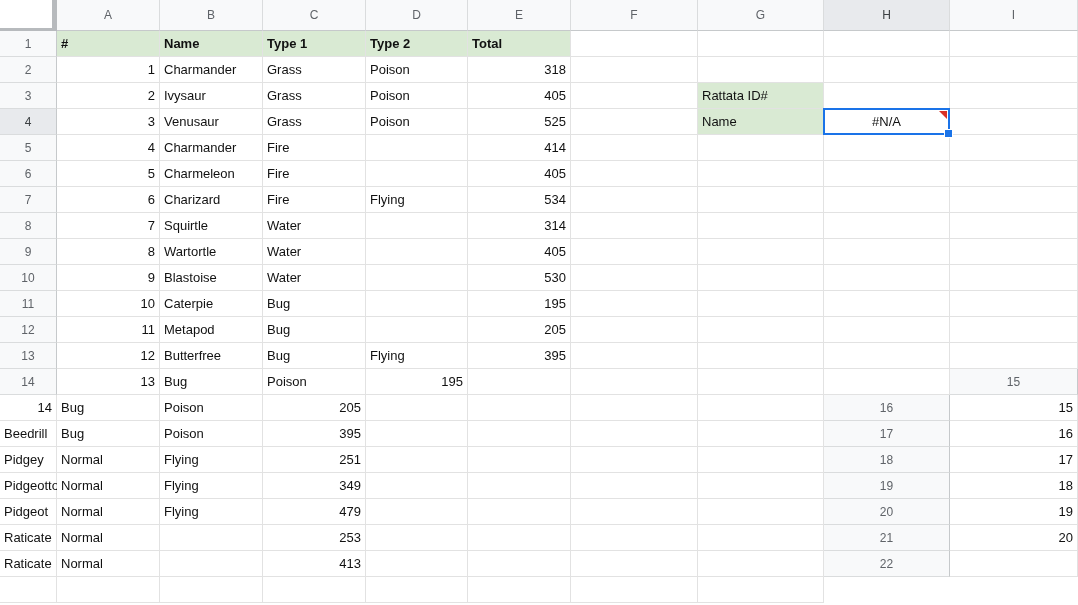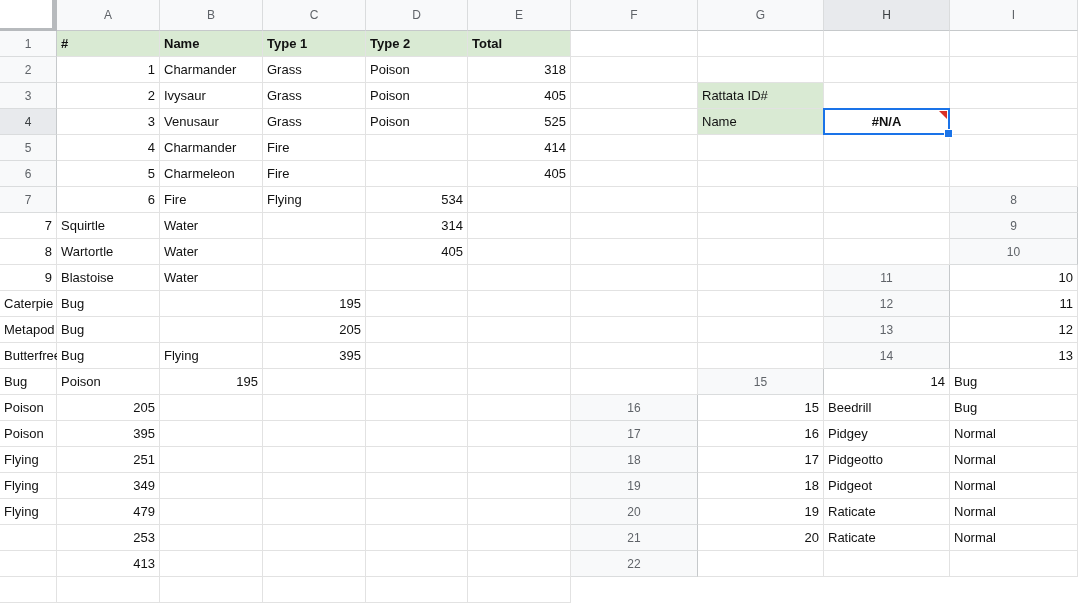--- a/index.html
+++ b/index.html
@@ -34,21 +34,21 @@
   .cell{
     background:#ffffff;box-sizing:border-box;
     border-right:1px solid #e2e2e2;border-bottom:1px solid #e2e2e2;
     display:flex;align-items:center;
     padding:0 4px;font-size:13px;color:#111111;white-space:nowrap;
   }
   .cell.num{justify-content:flex-end;}
   .cell.center{justify-content:center;}
   .cell.green{background:#d9ead3;}
   .cell.bold{font-weight:700;}
-  .cell.selected{position:relative;z-index:2;overflow:visible;font-weight:bold;}
+  .cell.selected{position:relative;z-index:2;overflow:visible;}
   .sel-border{
     position:absolute;top:-1px;left:-1px;right:-1px;bottom:-1px;
     border:2px solid #1a73e8;pointer-events:none;
   }
   .err-tri{
     position:absolute;top:2px;right:2px;width:0;height:0;
     border-left:8px solid transparent;border-top:8px solid #d93025;
   }
   .fill-handle{
     position:absolute;right:-4px;bottom:-4px;width:7px;height:7px;
@@ -229,20 +229,23 @@
       <div class="cell"></div>
       <div class="cell"></div>
       <div class="cell"></div>
       <div class="rowhead">
         <span>7</span>
       </div>
       <div class="cell num">
         <span>6</span>
       </div>
       <div class="cell">
+        <span>Charizard</span>
+      </div>
+      <div class="cell">
         <span>Fire</span>
       </div>
       <div class="cell">
         <span>Flying</span>
       </div>
       <div class="cell num">
         <span>534</span>
       </div>
       <div class="cell"></div>
       <div class="cell"></div>
@@ -299,20 +302,23 @@
         <span>9</span>
       </div>
       <div class="cell">
         <span>Blastoise</span>
       </div>
       <div class="cell">
         <span>Water</span>
       </div>
       <div class="cell">
         <span></span>
+      </div>
+      <div class="cell num">
+        <span>530</span>
       </div>
       <div class="cell"></div>
       <div class="cell"></div>
       <div class="cell"></div>
       <div class="cell"></div>
       <div class="rowhead">
         <span>11</span>
       </div>
       <div class="cell num">
         <span>10</span>

